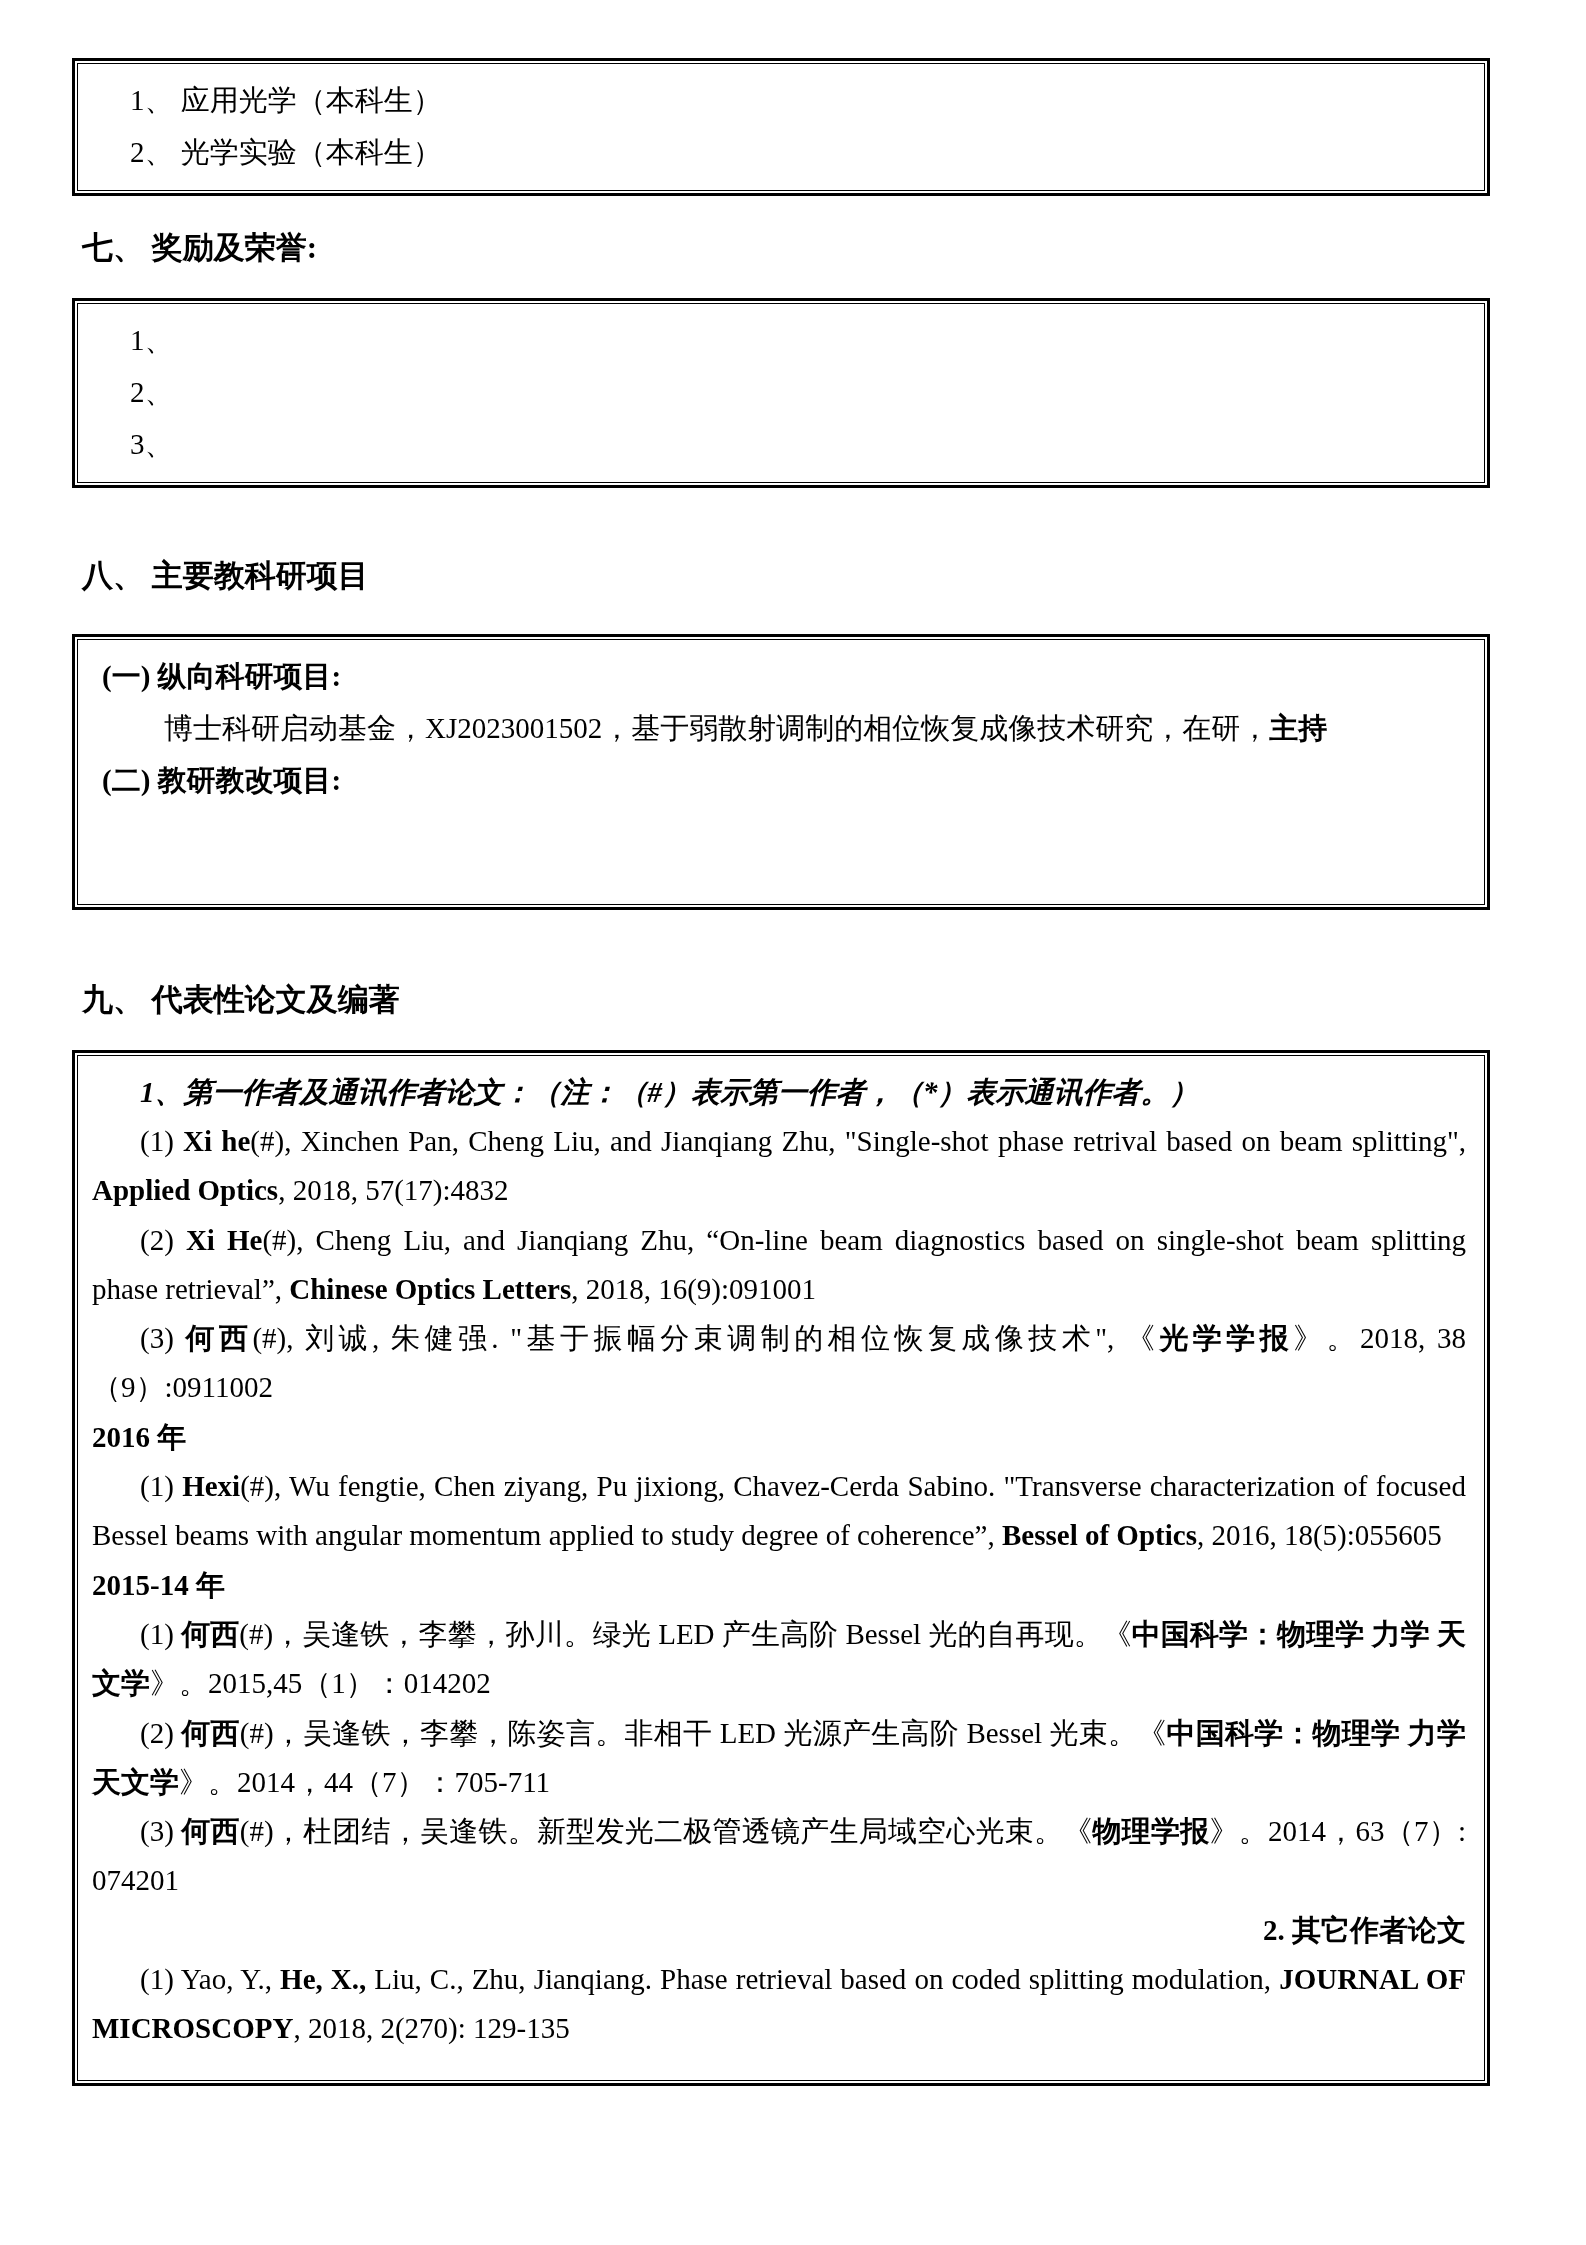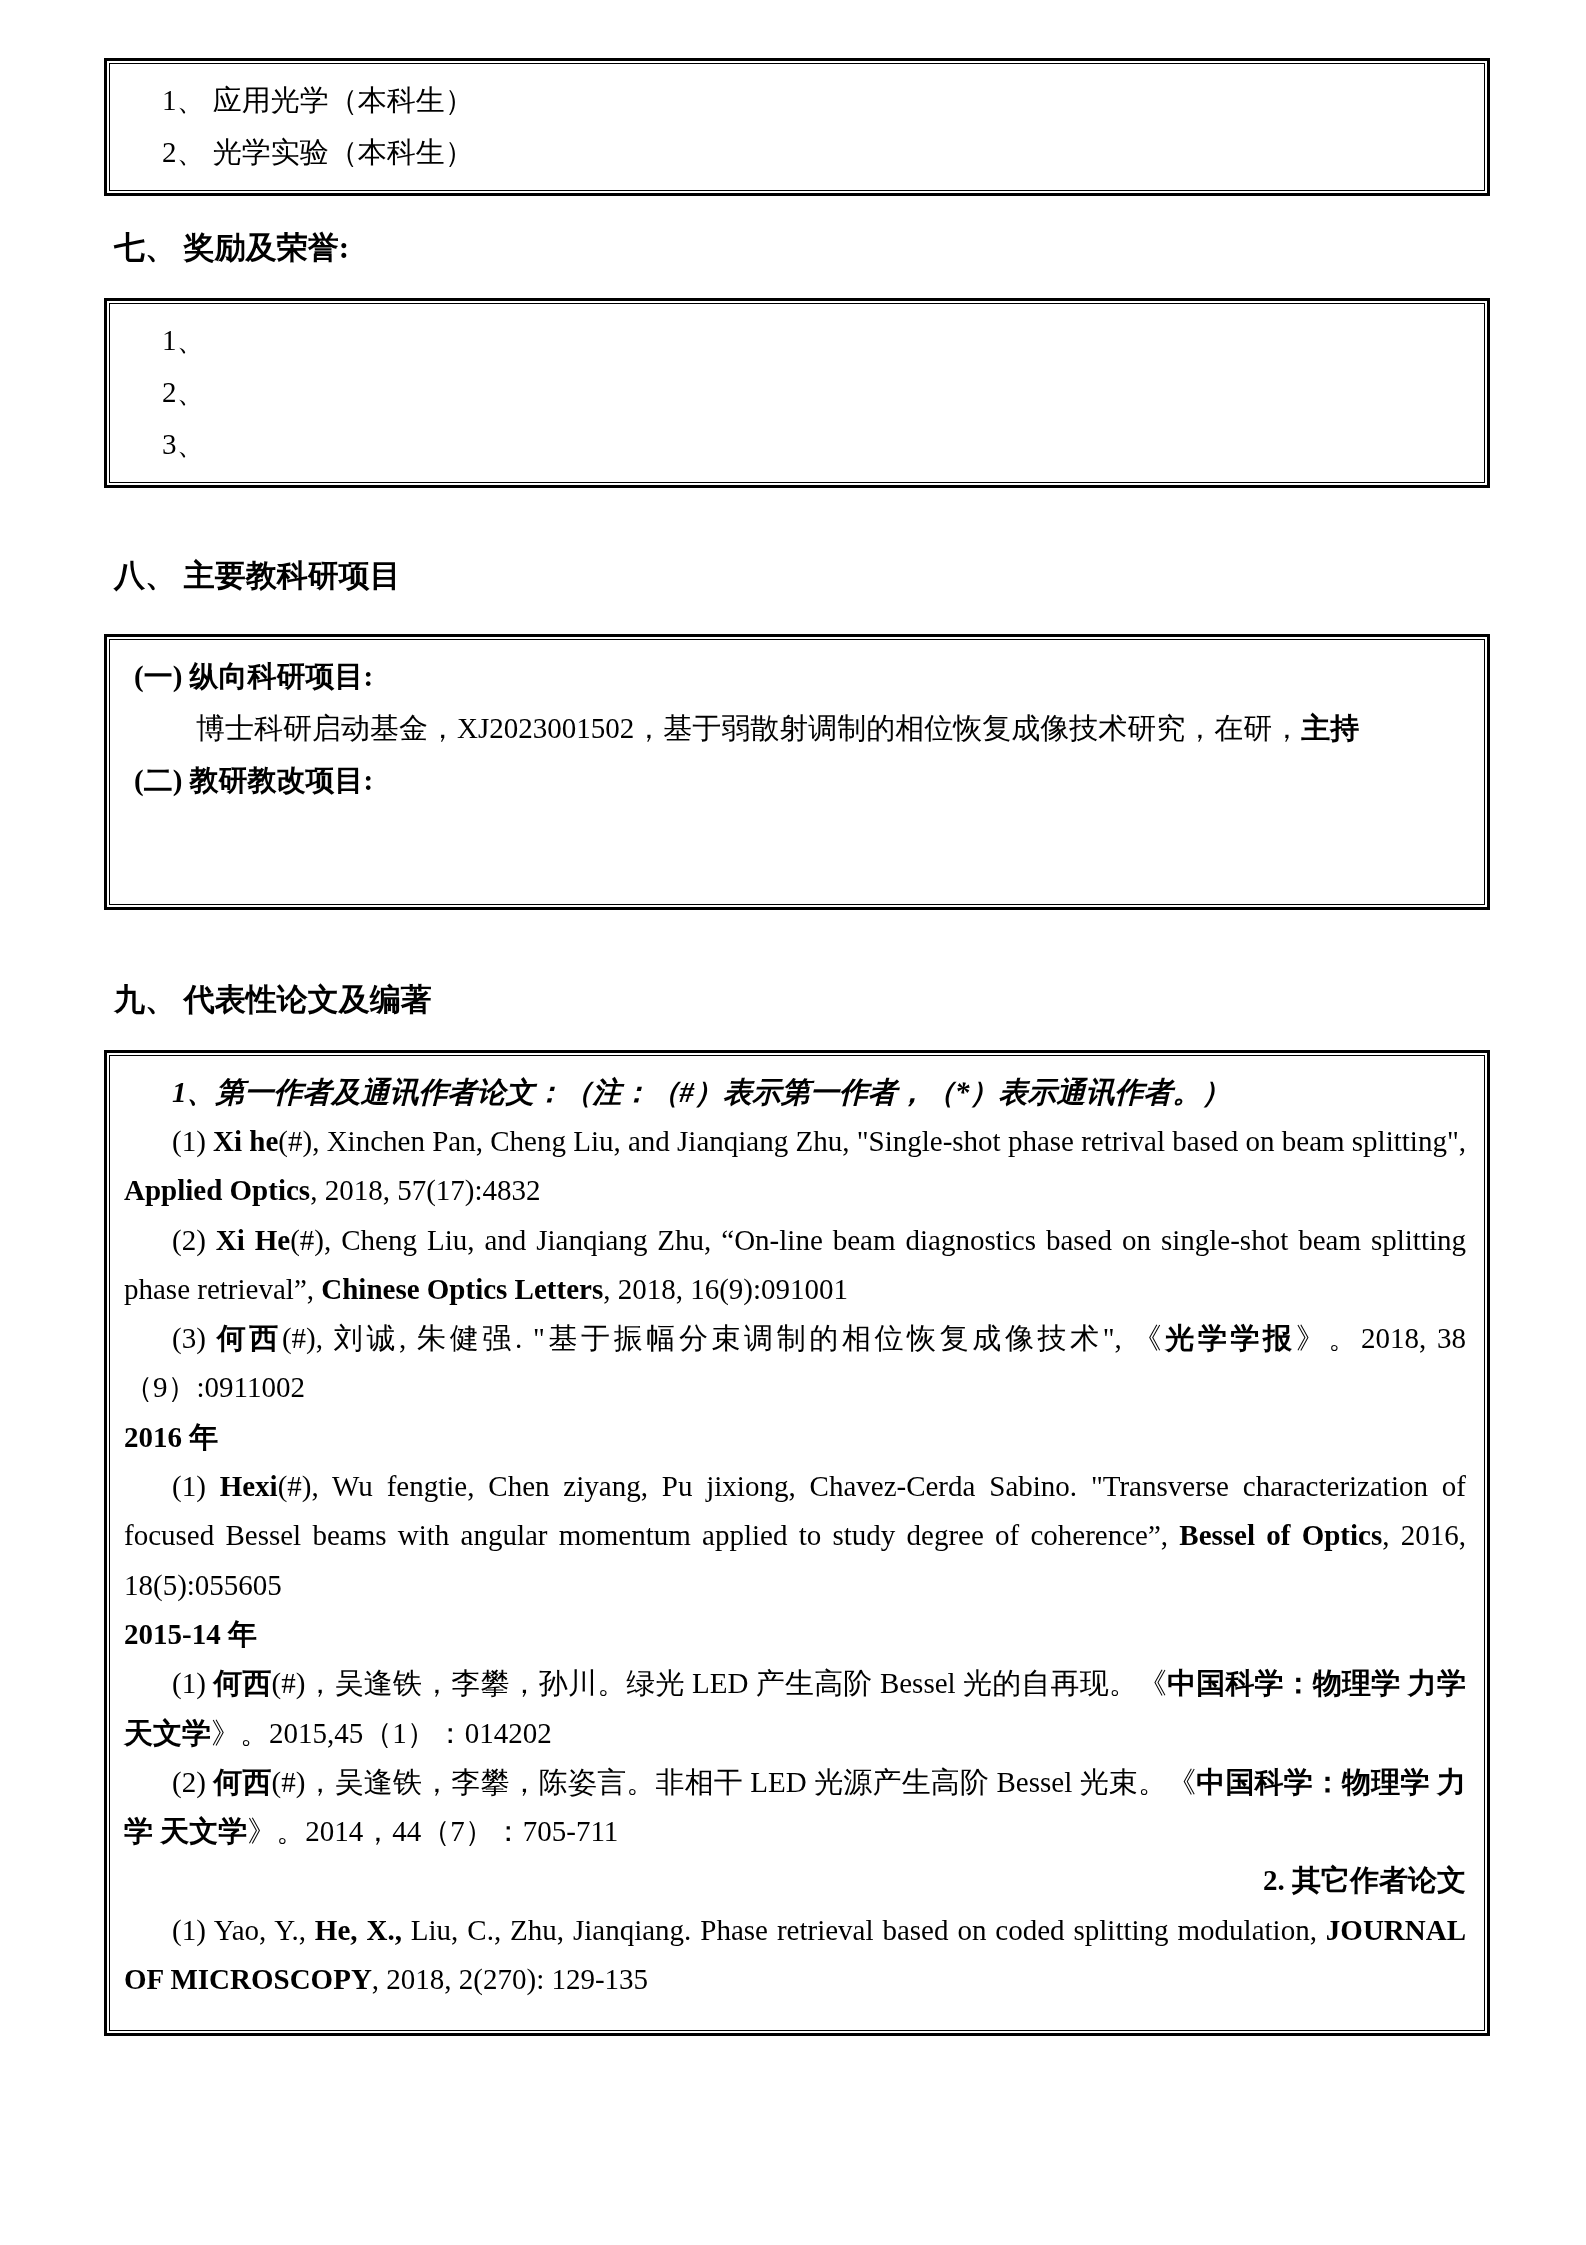--- a/index.html
+++ b/index.html
@@ -11,21 +11,21 @@
     width: 1586px;
     height: 2245px;
     overflow: hidden;
     font-family: "Liberation Serif", "DejaVu Serif", serif;
     color: #000000;
   }
   .page {
     box-sizing: border-box;
     width: 1586px;
     height: 1799px;
-    padding: 58px 96px 0 104px;
+    padding: 58px 96px 0 72px;
   }
   
   .dbox {
     border: 3px solid #000;
     padding: 2px;
     background: #fff;
   }
   .dbox-inner {
     border: 1px solid #000;
     padding: 10px 20px 12px 24px;
@@ -105,19 +105,20 @@
       <p class="pub-entry"><span>(1) </span><b>Xi he</b><span>(#), Xinchen Pan, Cheng Liu, and Jianqiang Zhu, "Single-shot phase retrival based on beam splitting", </span><b>Applied Optics</b><span>, 2018, 57(17):4832</span></p>
       <p class="pub-entry"><span>(2) </span><b>Xi He</b><span>(#), Cheng Liu, and Jianqiang Zhu, “On-line beam diagnostics based on single-shot beam splitting phase retrieval”, </span><b>Chinese Optics Letters</b><span>, 2018, 16(9):091001</span></p>
       <p class="pub-entry"><span>(3) </span><b>何西</b><span>(#), 刘诚, 朱健强. "基于振幅分束调制的相位恢复成像技术", 《</span><b>光学学报</b><span>》。2018, 38（9）:0911002</span></p>
 
       <p class="pub-year">2016 年</p>
       <p class="pub-entry"><span>(1) </span><b>Hexi</b><span>(#), Wu fengtie, Chen ziyang, Pu jixiong, Chavez-Cerda Sabino. "Transverse characterization of focused Bessel beams with angular momentum applied to study degree of coherence”, </span><b>Bessel of Optics</b><span>, 2016, 18(5):055605</span></p>
 
       <p class="pub-year">2015-14 年</p>
       <p class="pub-entry"><span>(1) </span><b>何西</b><span>(#)，吴逢铁，李攀，孙川。绿光 LED 产生高阶 Bessel 光的自再现。《</span><b>中国科学：物理学 力学 天文学</b><span>》。2015,45（1）：014202</span></p>
       <p class="pub-entry"><span>(2) </span><b>何西</b><span>(#)，吴逢铁，李攀，陈姿言。非相干 LED 光源产生高阶 Bessel 光束。《</span><b>中国科学：物理学 力学 天文学</b><span>》。2014，44（7）：705-711</span></p>
+      <p class="pub-entry"><span>(3) </span><b>何西</b><span>(#)，杜团结，吴逢铁。新型发光二极管透镜产生局域空心光束。《</span><b>物理学报</b><span>》。2014，63（7）: 074201</span></p>
 
       <p class="pub-subhead">2. 其它作者论文</p>
       <p class="pub-entry"><span>(1) Yao, Y., </span><b>He, X.,</b><span> Liu, C., Zhu, Jianqiang. Phase retrieval based on coded splitting modulation, </span><b>JOURNAL OF MICROSCOPY</b><span>, 2018, 2(270): 129-135</span></p>
     </div>
   </div>
 
 </div>
 
 </body></html>

